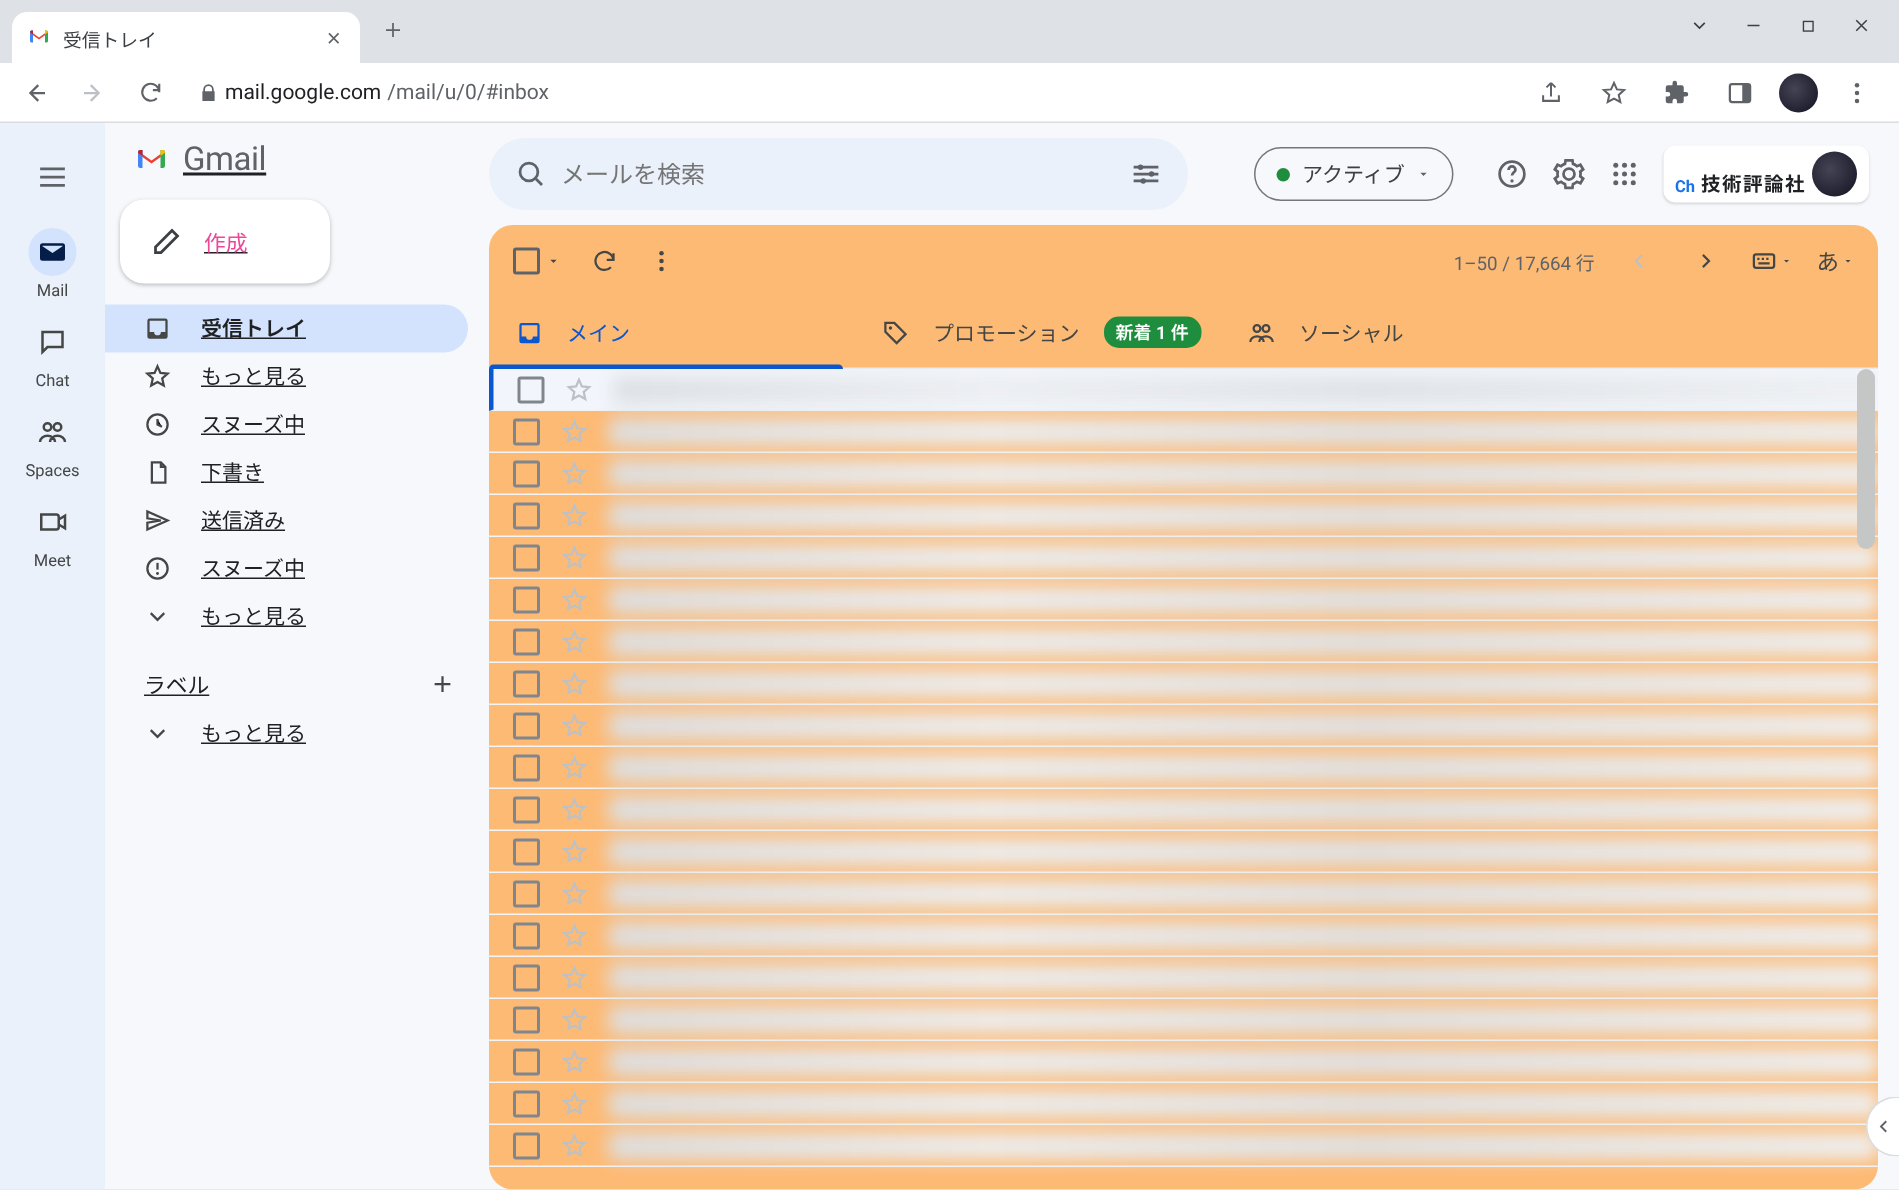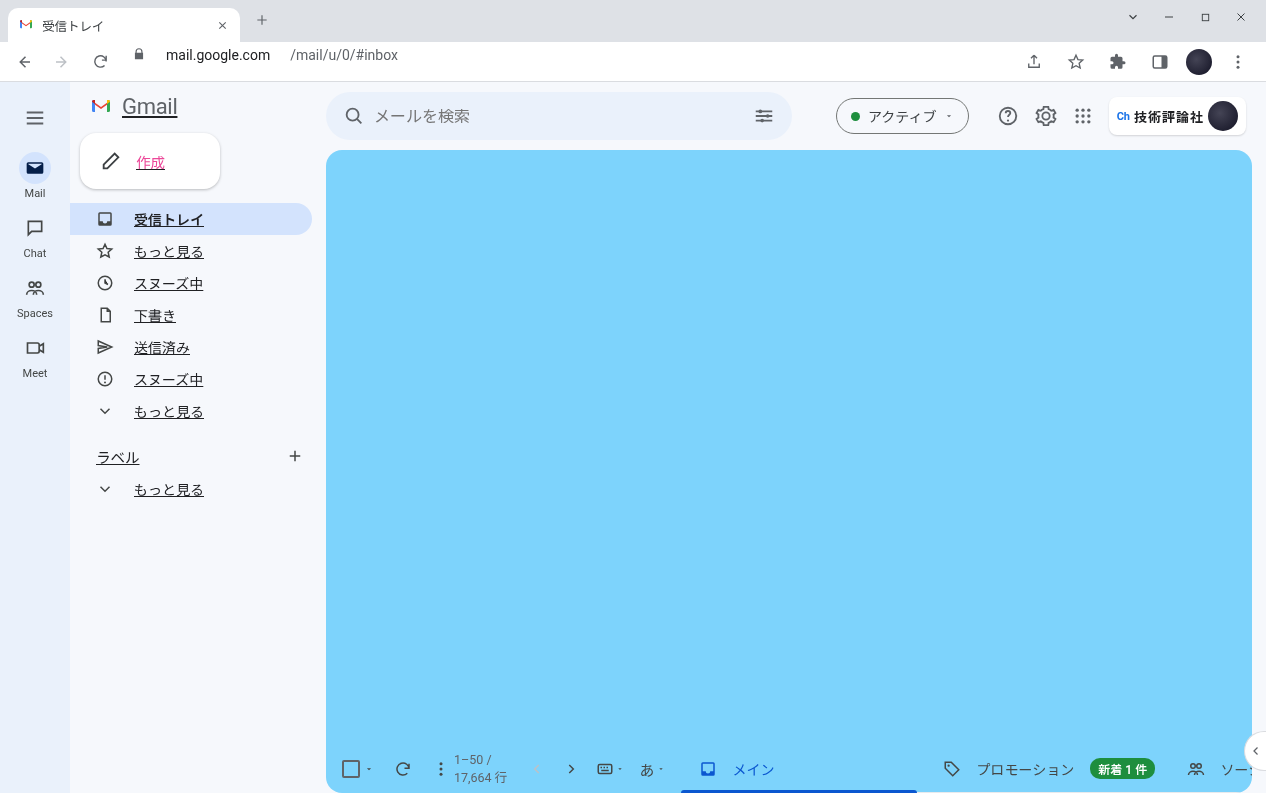--- a/index.html
+++ b/index.html
@@ -12,21 +12,21 @@
   .tab .favicon { width: 16px; height: 16px; }
   .tab .title { font-size: 12.5px; color: #3c4043; flex: 1; white-space: nowrap; overflow: hidden; text-overflow: ellipsis; }
   .tab .close { width: 16px; height: 16px; color: #5f6368; display:flex;align-items:center;justify-content:center; border-radius:50%; }
   .newtab { width: 28px; height: 28px; margin-left: 8px; display:flex;align-items:center;justify-content:center; color:#5f6368; border-radius:50%; align-self:center; margin-bottom:2px; }
   .win-controls { display:flex; align-items:center; gap: 22px; padding: 0 18px; align-self:flex-start; margin-top:10px; color:#3c4043; }
   .win-controls span { width:14px; display:inline-flex; justify-content:center; }
 
   .toolbar { height: 40px; background:#fff; border-bottom:1px solid #dadce0; display:flex; align-items:center; padding:0 8px; gap:6px; }
   .tb-btn { width:32px; height:32px; display:flex; align-items:center; justify-content:center; color:#5f6368; border-radius:50%; }
   .tb-btn.disabled { color:#bdc1c6; }
-  .omnibox { flex:1; height:30px; background:#fff; border:none; display:flex; padding:0 10px; gap:20px; color:#202124; font-size:14px; }
+  .omnibox { flex:1; height:30px; background:#fff; border:none; display:flex; align-items:center; padding:0 10px; gap:4px; color:#202124; font-size:14px; }
   .omnibox .lock { color:#5f6368; }
   .omnibox .url-host { color:#202124; }
   .omnibox .url-path { color:#5f6368; }
   .toolbar-right { display:flex; align-items:center; gap:10px; padding-right:4px; }
   .avatar-sm { width:26px; height:26px; border-radius:50%; background:radial-gradient(circle at 40% 40%, #445 0%, #112 100%); }
 
   
   .app { display:flex; height: calc(793px - 42px - 40px); background:#f6f8fc; }
 
   .rail { width:70px; background:#eaf1fb; display:flex; flex-direction:column; align-items:center; padding-top:16px; gap:8px; }
@@ -47,26 +47,26 @@
 
   .main { flex:1; display:flex; flex-direction:column; padding:10px 14px 0 0; min-width:0; }
   .topbar { display:flex; align-items:center; gap:14px; padding:0 6px 10px 0; }
   .search { flex:0 0 466px; height:48px; background:#eaf1fb; border-radius:24px; display:flex; align-items:center; padding:0 8px; color:#5f6368; }
   .search .sicon { width:40px; display:flex; justify-content:center; }
   .search input { border:none; background:transparent; flex:1; font-size:16px; color:#0f172a; outline:none; }
   .search .tune { width:40px; display:flex; justify-content:center; }
   .status-chip { height:36px; border:1px solid #747775; border-radius:18px; display:flex; align-items:center; gap:8px; padding:0 14px 0 14px; font-size:14px; color:#3c4043; margin-left:30px; }
   .dot-green { width:9px; height:9px; background:#1e8e3e; border-radius:50%; }
   .topbar-right { margin-left:auto; display:flex; align-items:center; gap:16px; color:#5f6368; }
-  .org-chip { background:#fff; border-radius:8px; padding:4px 8px 4px 8px; display:flex; align-items:center; gap:4px; box-shadow:0 1px 2px rgba(0,0,0,.15); }
+  .org-chip { background:#fff; border-radius:8px; padding:4px 8px 4px 8px; display:flex; align-items:flex-end; gap:4px; box-shadow:0 1px 2px rgba(0,0,0,.15); }
   .org-logo { font-size:11px; font-weight:700; color:#1a73e8; }
   .org-text { font-size:13px; font-weight:700; color:#202124; letter-spacing:1px; }
   .avatar-lg { width:30px; height:30px; border-radius:50%; background:radial-gradient(circle at 40% 40%, #445 0%, #112 100%); }
 
-  .panel { background:#7dd3fc; border-radius:16px; flex:1; display:flex; overflow:hidden;align-items:flex-end; }
+  .panel { background:#fdba74; border-radius:16px; flex:1; display:flex; flex-direction:column; overflow:hidden; }
   .panel-toolbar { height:48px; display:flex; align-items:center; padding:0 16px; color:#444746; gap:4px; }
   .pt-left { display:flex; align-items:center; gap:20px; }
   .cbx { width:18px; height:18px; border:2px solid #5f6368; border-radius:2px; }
   .pt-right { margin-left:auto; display:flex; align-items:center; gap:16px; font-size:12.5px; color:#5f6368; }
   .nav-arrow { width:28px; display:flex; justify-content:center; color:#bdc1c6; }
   .nav-arrow.enabled { color:#444746; }
 
   .tabs { display:flex; height:48px; border-bottom:1px solid #e8eaed; }
   .mtab { width:244px; display:flex; align-items:center; gap:16px; padding-left:18px; font-size:14px; color:#444746; cursor:pointer; position:relative; }
   .mtab.active { color:#0b57d0; }

